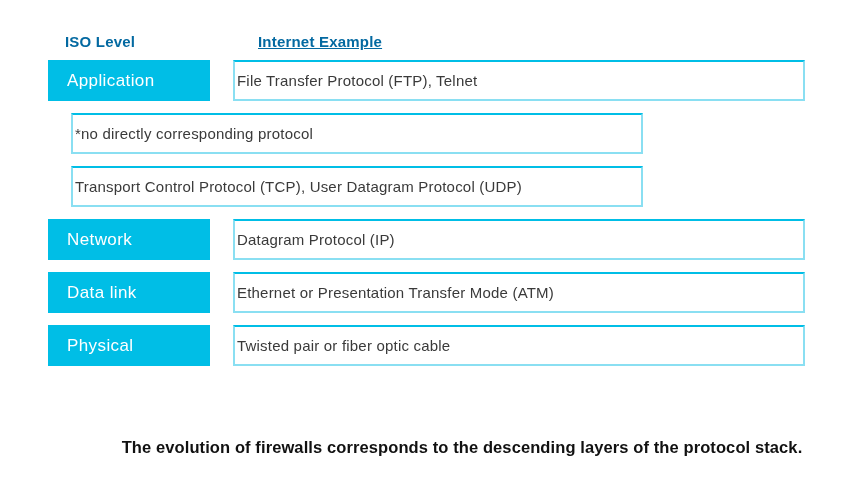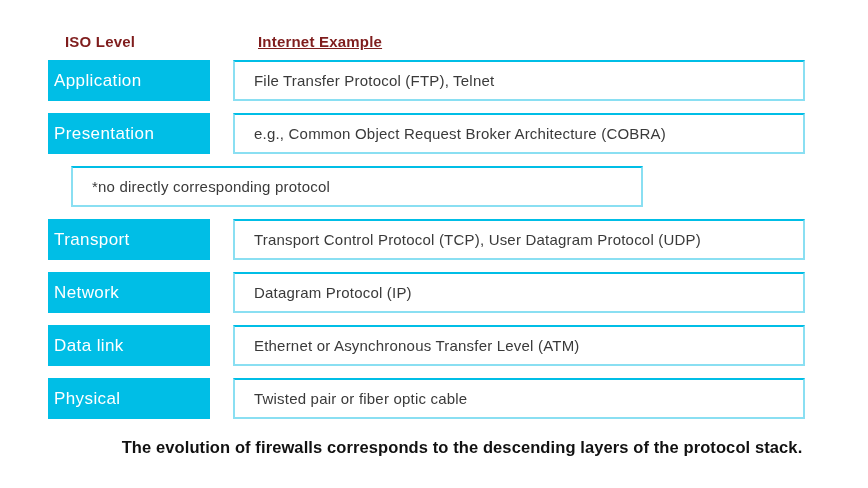--- a/index.html
+++ b/index.html
@@ -13,21 +13,21 @@
     height: 488px;
     background: #ffffff;
     font-family: "Liberation Sans", "DejaVu Sans", sans-serif;
     overflow: hidden;
   }
   .col-header {
     position: absolute;
     top: 33px;
     font-size: 15px;
     font-weight: bold;
-    color: #7f1d1d;
+    color: #0369a1;
     letter-spacing: 0.2px;
     white-space: nowrap;
   }
   .col-header.iso { left: 65px; }
   .col-header.example { left: 258px; text-decoration: underline; }
 
   .rows {
     position: absolute;
     top: 60px;
     left: 48px;
@@ -40,37 +40,37 @@
     align-items: stretch;
     height: 41px;
   }
   .level-box {
     box-sizing: border-box;
     width: 162px;
     background: var(--accent, #00bee6);
     color: #ffffff;
     display: flex;
     align-items: center;
-    padding-left: 6px;
+    padding-left: 19px;
     font-size: 17px;
     letter-spacing: 0.4px;
     white-space: nowrap;
   }
   .row-gap {
     width: 23px;
   }
   .example-box {
     box-sizing: border-box;
     width: 572px;
     background: #ffffff;
     border: 2px solid var(--border-light, #8adff2);
     border-top-color: var(--accent, #00bee6);
     display: flex;
     align-items: center;
-    padding-left: 19px;
+    padding-left: 2px;
     font-size: 15px;
     color: #3a3a3a;
     letter-spacing: 0.2px;
     white-space: nowrap;
   }
   .caption {
     position: absolute;
     top: 438px;
     left: 0;
     width: 100%;
@@ -93,41 +93,29 @@
   <div class="row">
     <div class="level-box">
       <span>Application</span>
     </div>
     <div class="row-gap"></div>
     <div class="example-box">
       <span>File Transfer Protocol (FTP), Telnet</span>
     </div>
   </div>
 
-  <div class="row">
-    <div class="level-box">
-      <span>Presentation</span>
-    </div>
-    <div class="row-gap"></div>
-    <div class="example-box">
-      <span>e.g., Common Object Request Broker Architecture (COBRA)</span>
-    </div>
-  </div>
 
   <div class="row">
     <div class="row-gap"></div>
     <div class="example-box">
       <span>*no directly corresponding protocol</span>
     </div>
   </div>
 
   <div class="row">
-    <div class="level-box">
-      <span>Transport</span>
-    </div>
     <div class="row-gap"></div>
     <div class="example-box">
       <span>Transport Control Protocol (TCP), User Datagram Protocol (UDP)</span>
     </div>
   </div>
 
   <div class="row">
     <div class="level-box">
       <span>Network</span>
     </div>
@@ -136,21 +124,21 @@
       <span>Datagram Protocol (IP)</span>
     </div>
   </div>
 
   <div class="row">
     <div class="level-box">
       <span>Data link</span>
     </div>
     <div class="row-gap"></div>
     <div class="example-box">
-      <span>Ethernet or Asynchronous Transfer Level (ATM)</span>
+      <span>Ethernet or Presentation Transfer Mode (ATM)</span>
     </div>
   </div>
 
   <div class="row">
     <div class="level-box">
       <span>Physical</span>
     </div>
     <div class="row-gap"></div>
     <div class="example-box">
       <span>Twisted pair or fiber optic cable</span>

